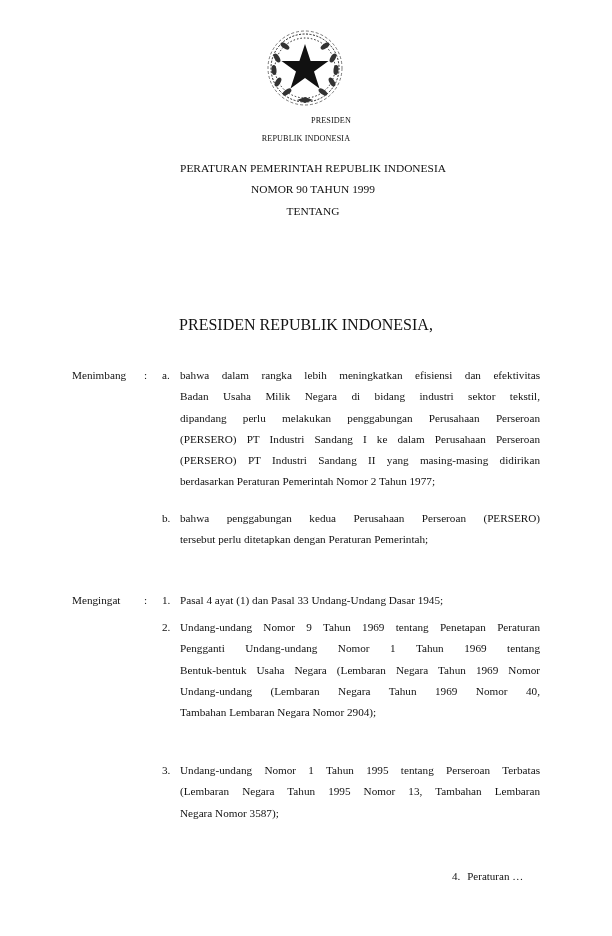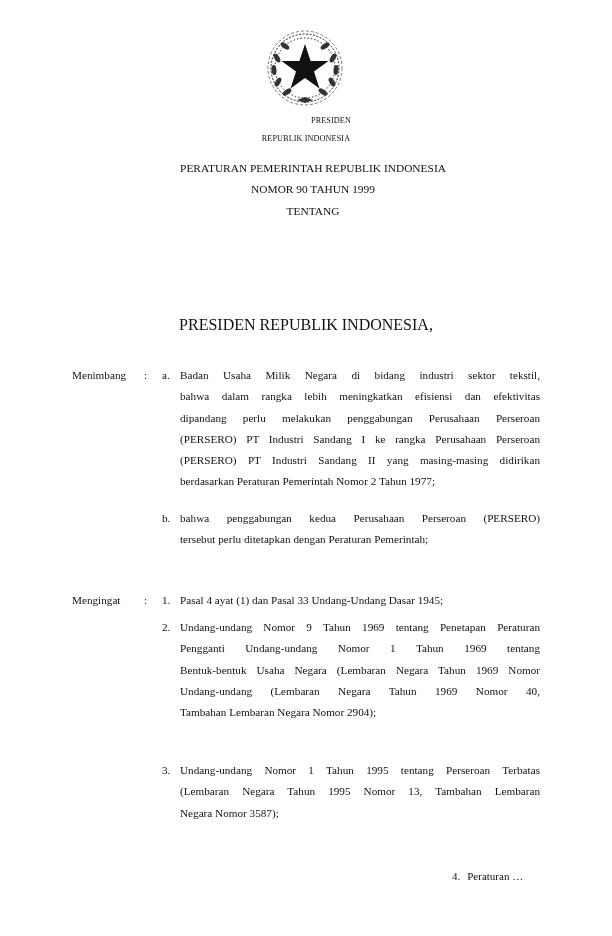--- a/index.html
+++ b/index.html
@@ -57,24 +57,24 @@
 
 <div class="president">PRESIDEN REPUBLIK INDONESIA,</div>
 
 <div class="section" style="top:365px;">
   <span class="sec-label">Menimbang</span>
   <span class="sec-colon">:</span>
 
   <div class="item" style="top:0px;">
     <span class="item-marker">a.</span>
     <div class="item-text">
+      <span class="ln">bahwa dalam rangka lebih meningkatkan efisiensi dan efektivitas</span>
       <span class="ln">Badan Usaha Milik Negara di bidang industri sektor tekstil,</span>
-      <span class="ln">bahwa dalam rangka lebih meningkatkan efisiensi dan efektivitas</span>
       <span class="ln">dipandang perlu melakukan penggabungan Perusahaan Perseroan</span>
-      <span class="ln">(PERSERO) PT Industri Sandang I ke rangka Perusahaan Perseroan</span>
+      <span class="ln">(PERSERO) PT Industri Sandang I ke dalam Perusahaan Perseroan</span>
       <span class="ln">(PERSERO) PT Industri Sandang II yang masing-masing didirikan</span>
       <span class="ln last">berdasarkan Peraturan Pemerintah Nomor 2 Tahun 1977;</span>
     </div>
   </div>
 
   <div class="item" style="top:143px;">
     <span class="item-marker">b.</span>
     <div class="item-text">
       <span class="ln">bahwa penggabungan kedua Perusahaan Perseroan (PERSERO)</span>
       <span class="ln last">tersebut perlu ditetapkan dengan Peraturan Pemerintah;</span>

